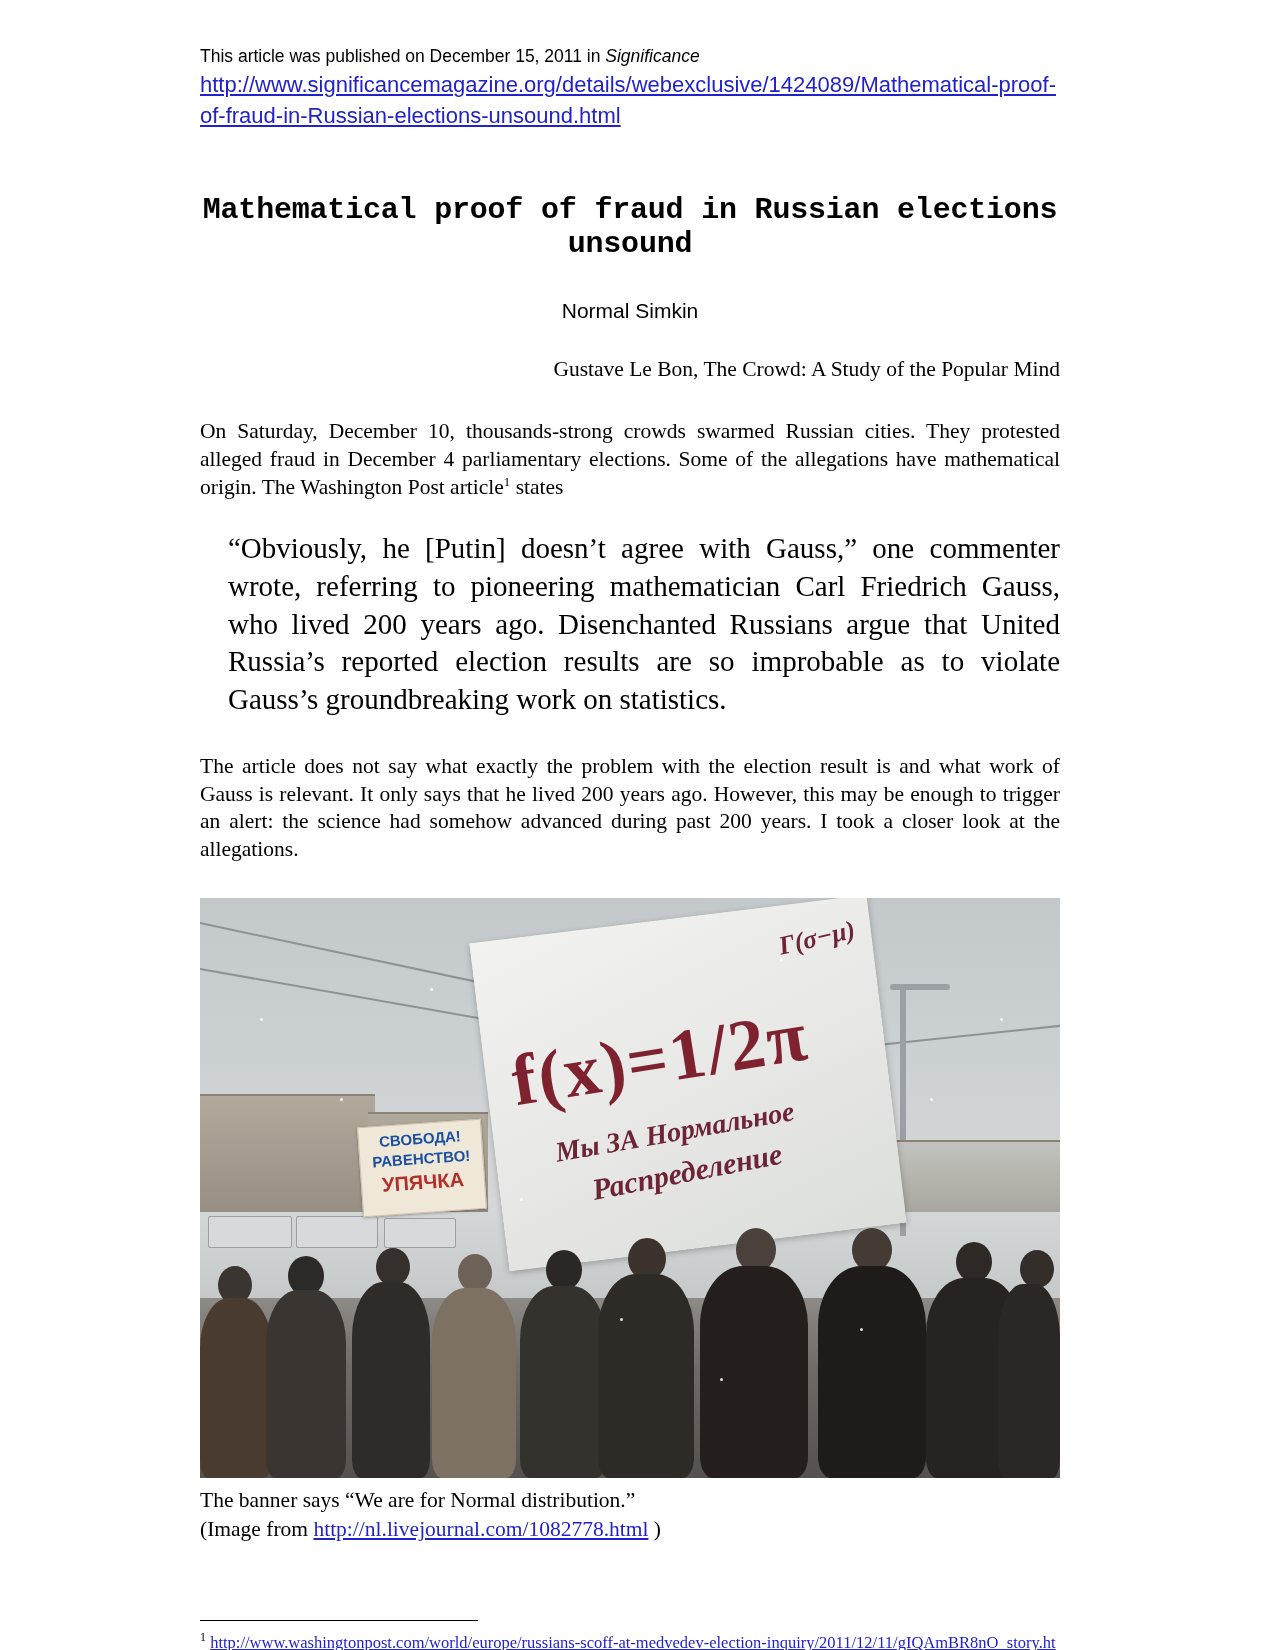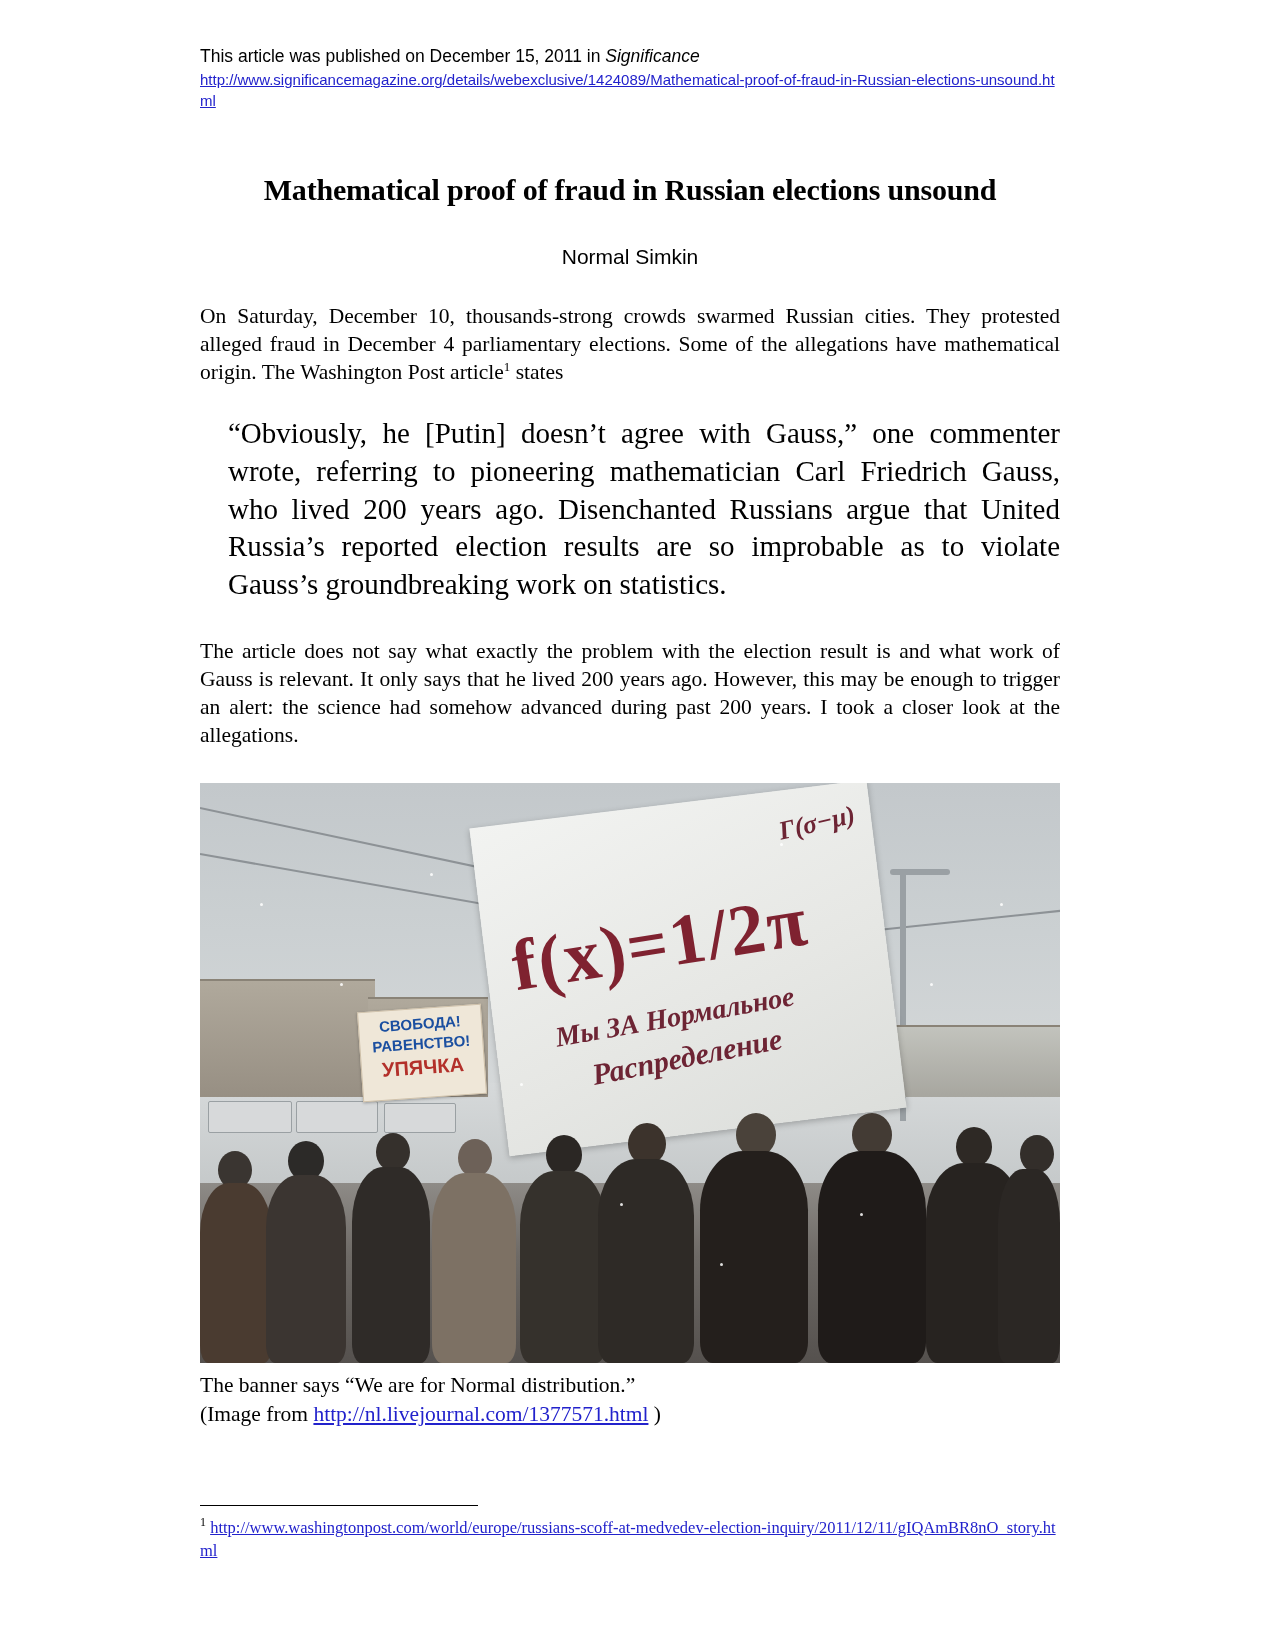--- a/index.html
+++ b/index.html
@@ -32,30 +32,30 @@
   
   .header-note {
     font-family: "Liberation Sans", sans-serif;
     font-size: 17.5px;
     line-height: 1.42;
     color: #000;
   }
   .header-note .ital { font-style: italic; }
   .header-url {
     font-family: "Liberation Sans", sans-serif;
-    font-size: 15px;
+    font-size: 22px;
     line-height: 1.42;
     color: #2222cc;
     text-decoration: underline;
     word-break: break-all;
     display: block;
   }
 
   h1.title {
-    font-family: Liberation Serif, serif;
+    font-family: Liberation Mono, monospace;
     font-size: 30px;
     font-weight: bold;
     text-align: center;
     margin: 62px 0 0 0;
     letter-spacing: -0.2px;
   }
   .author {
     font-family: "Liberation Sans", sans-serif;
     font-size: 21px;
     text-align: center;
@@ -257,20 +257,21 @@
 
     <div class="header-note">
       <span>This article was published on December 15, 2011 in </span><span class="ital">Significance</span>
     </div>
     <a class="header-url" href="#">http://www.significancemagazine.org/details/webexclusive/1424089/Mathematical-proof-of-fraud-in-Russian-elections-unsound.html</a>
 
     <h1 class="title">Mathematical proof of fraud in Russian elections unsound</h1>
 
     <div class="author">Normal Simkin</div>
 
+    <div class="epigraph-source">Gustave Le Bon, The Crowd: A Study of the Popular Mind</div>
 
     <p class="body-par"><span>On Saturday, December 10, thousands-strong crowds swarmed Russian cities. They protested alleged fraud in December 4 parliamentary elections.   Some of the allegations have mathematical origin. The Washington Post article</span><sup class="fn">1</sup><span> states</span></p>
 
     <div class="quote-block">“Obviously, he [Putin] doesn’t agree with Gauss,” one commenter wrote, referring to pioneering mathematician Carl Friedrich Gauss, who lived 200 years ago. Disenchanted Russians argue that United Russia’s reported election results are so improbable as to violate Gauss’s groundbreaking work on statistics.</div>
 
     <p class="body-par">The article does not say what exactly the problem with the election result is and what work of Gauss is relevant. It only says that he lived 200 years ago. However, this may be enough to trigger an alert: the science had somehow advanced during past 200 years. I took a closer look at the allegations.</p>
 
     <div class="figure">
       <div class="sky"></div>
       <div class="sky2"></div>
@@ -341,20 +342,20 @@
       <div class="snow" style="left:420px; top:420px;"></div>
       <div class="snow" style="left:520px; top:480px;"></div>
       <div class="snow" style="left:660px; top:430px;"></div>
       <div class="snow" style="left:730px; top:200px;"></div>
       <div class="snow" style="left:800px; top:120px;"></div>
       <div class="snow" style="left:580px; top:60px;"></div>
     </div>
 
     <div class="caption">
       <div>The banner says “We are for Normal distribution.”</div>
-      <div><span>(Image from </span><a href="#">http://nl.livejournal.com/1377571.html</a><span> )</span></div>
+      <div><span>(Image from </span><a href="#">http://nl.livejournal.com/1082778.html</a><span> )</span></div>
     </div>
 
     <div class="footnote-rule"></div>
     <div class="footnote"><span class="fnum">1</span> <a href="#">http://www.washingtonpost.com/world/europe/russians-scoff-at-medvedev-election-inquiry/2011/12/11/gIQAmBR8nO_story.html</a></div>
 
   </div>
 </div>
 
 </body></html>

